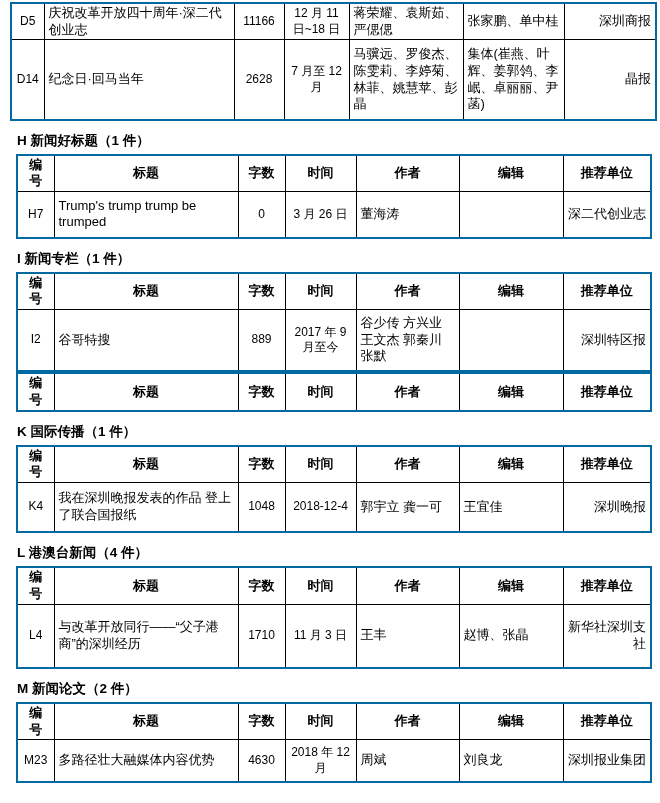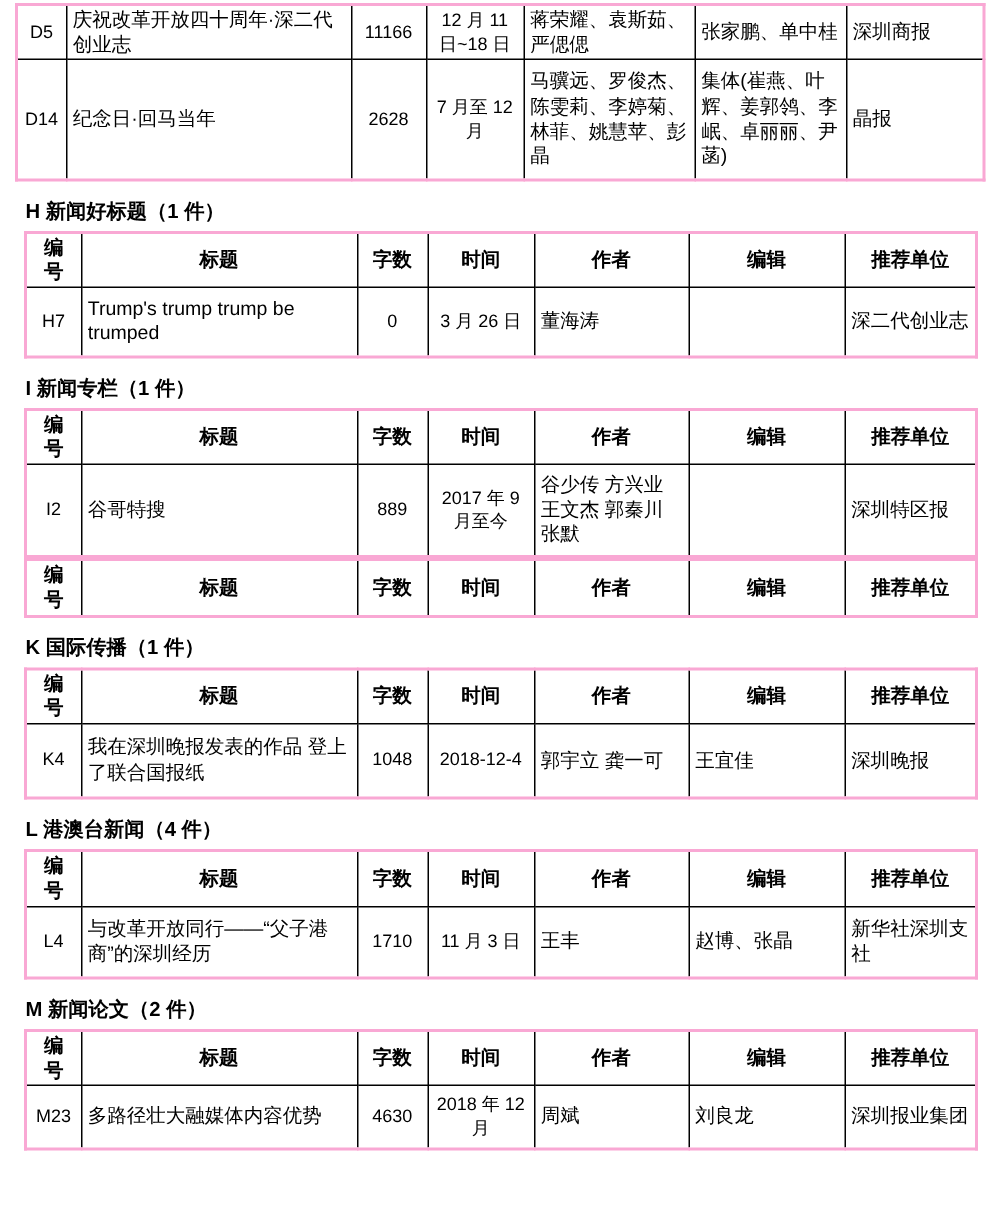--- a/index.html
+++ b/index.html
@@ -2,42 +2,42 @@
 <html><head>
 <meta charset="utf-8">
 <style>
   html,body{margin:0;padding:0;}
   body{
     width:660px;height:803px;background:#ffffff;color:#000;
     font-family:"Liberation Sans","DejaVu Sans",sans-serif;
     overflow:hidden;
   }
   .page{padding-top:2px;}
-  table{border-collapse:collapse;table-layout:fixed;border:2px solid #f9a8d4;}
+  table{border-collapse:collapse;table-layout:fixed;border:2px solid #0369a1;}
   td{
     border:1px solid #000;
     padding:1px 4px;
     font-size:13px;
     line-height:1.28;
     vertical-align:middle;
     word-break:break-word;
     overflow:hidden;
   }
-  .c{text-align:left;}
+  .c{text-align:right;}
   .l{text-align:left;}
   .hdr td{font-weight:bold;text-align:center;white-space:pre-line;font-size:13px;}
   .time,.num,.idc{font-size:12px;text-align:center;}
   .top-table{margin-left:10px;width:645px;}
   .sec-table{margin-left:16px;width:634px;}
   .heading{
     font-weight:bold;font-size:13.5px;
     margin:11px 0 4px 17px;
   }
   .h36{height:36px}.h80{height:80px}.h46{height:46px}.h62{height:62px}
-  .h34{height:34px}.h50{height:50px}.h48{height:48px}.h42{height:42px}
+  .h34{height:34px}.h50{height:50px}.h48{height:64px}.h42{height:42px}
 </style>
 </head>
 <body>
 
 <div class="page">
 
   <table class="top-table">
     <colgroup>
       <col style="width:33px">
         <col style="width:190px">

